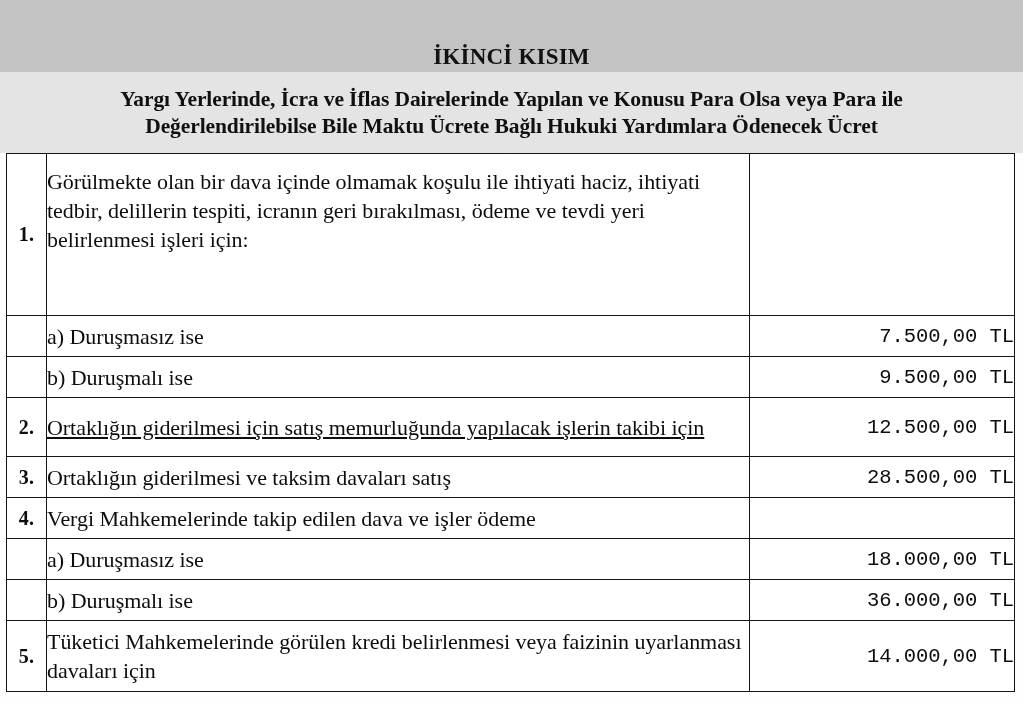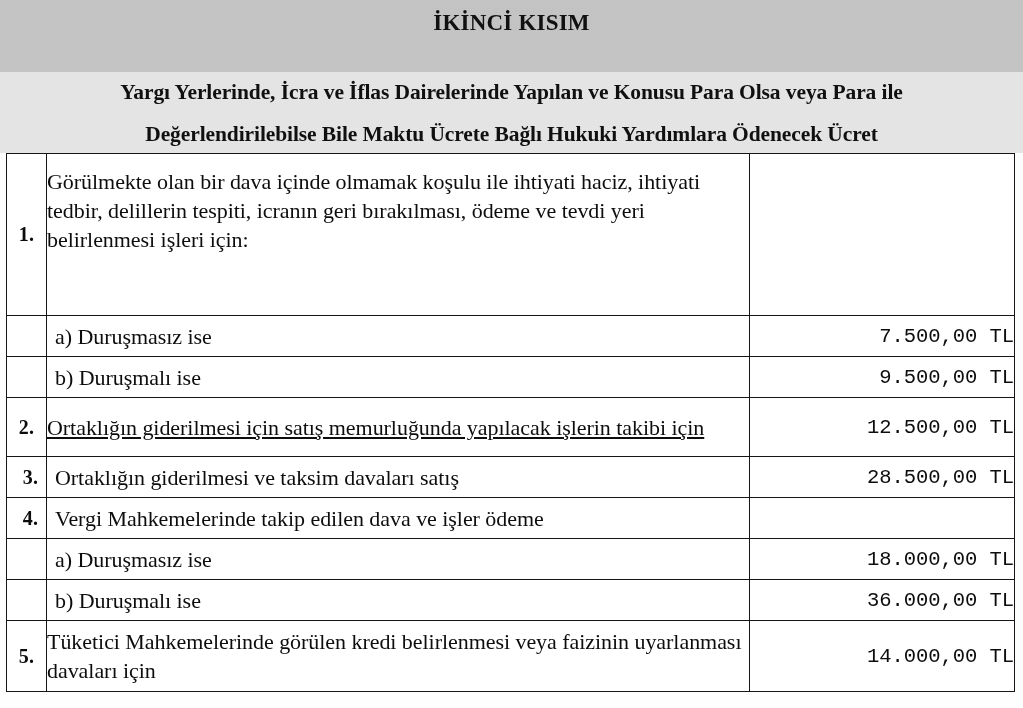--- a/index.html
+++ b/index.html
@@ -30,22 +30,22 @@
     position: absolute;
     left: 0; top: 0;
     width: 1023px; height: 72px;
     background: #c6c6c6;
     background-image:
       repeating-linear-gradient(0deg, rgba(255,255,255,0.16) 0px, rgba(0,0,0,0.05) 1px, rgba(255,255,255,0.10) 2px),
       repeating-linear-gradient(90deg, rgba(255,255,255,0.10) 0px, rgba(0,0,0,0.045) 1px, rgba(255,255,255,0.08) 2px);
     display: flex;
     flex-direction: column;
     align-items: center;
-    justify-content: space-between;
-    padding-top: 8px;
+    justify-content: flex-end;
+    padding-top: 2px;
     box-sizing: border-box;
   }
   .hdr-top .line1 {
     font-size: 23px;
     font-weight: bold;
     letter-spacing: 0.2px;
     color: #111;
     line-height: 30px;
   }
   .hdr-top .line2 {
@@ -69,21 +69,21 @@
     display: flex;
     align-items: center;
     justify-content: center;
     padding: 0 60px;
   }
   .hdr-sub .subtitle {
     font-size: 21.5px;
     font-weight: bold;
     color: #101010;
     text-align: center;
-    line-height: 42px;
+    line-height: 27px;
     letter-spacing: -0.1px;
   }
 
   
   .tbl {
     position: absolute;
     left: 6px;
     top: 153px;
     width: 1008px;
     border-collapse: collapse;
@@ -118,21 +118,21 @@
     font-size: 20.5px;
     color: #0d0d0d;
     padding: 6px 10px 6px 6px;
     white-space: nowrap;
     letter-spacing: -0.05px;
     font-family: Liberation Mono, monospace;
   }
 
   
   .r-tall td   { height: 148px; }
-  .r-short td  { height: 40px; padding-left: 8px;  }
+  .r-short td  { height: 40px;  }
   .r-med td    { height: 58px;  }
   .r-last td   { height: 70px;  }
 
   .r-tall .desc { vertical-align: top; padding-top: 13px; }
   .r-med  .desc { vertical-align: middle; text-decoration: underline; }
   .r-last .desc { vertical-align: middle; }
 
   
   .clip-fade {
     position: absolute;

